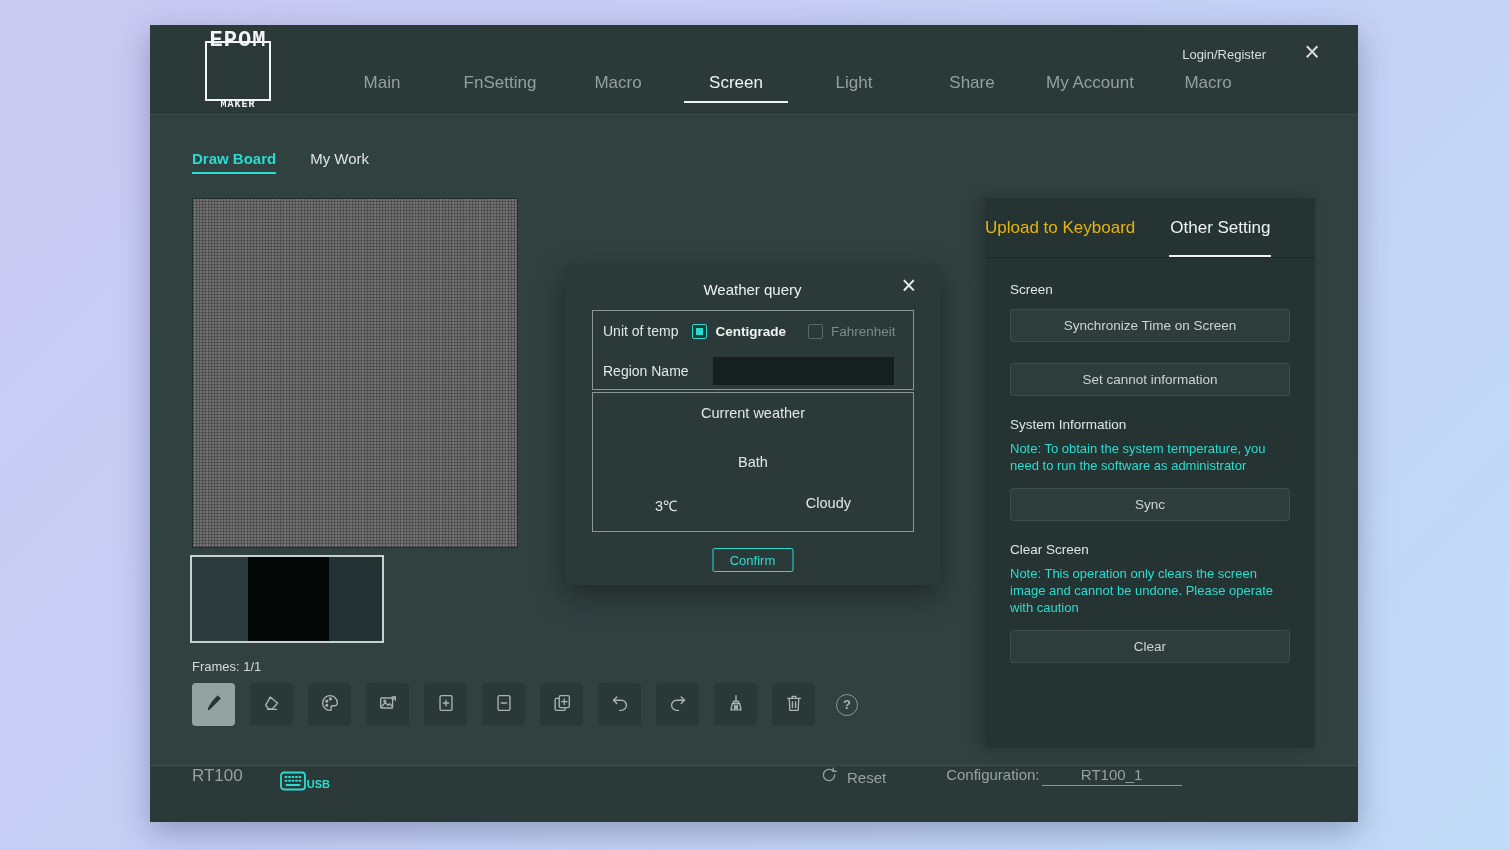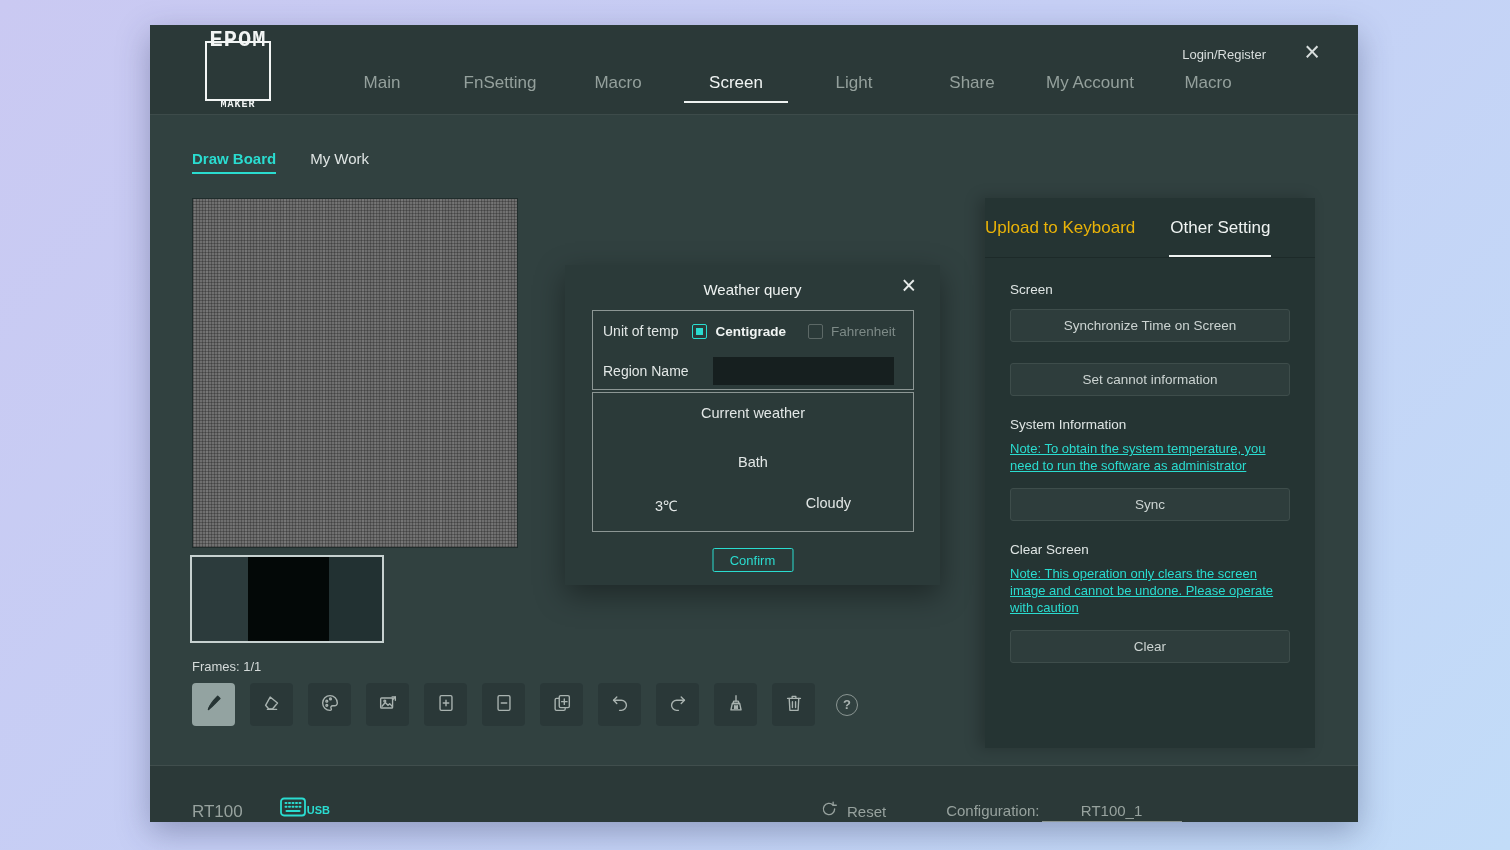--- a/index.html
+++ b/index.html
@@ -119,26 +119,26 @@
   .panel-tab.inactive { color:#eab308; }
   .panel-tab.active { color:#f0f4f3; margin-left:35px; position:relative; }
   .panel-tab.active::after { content:""; position:absolute; left:-1px; right:-1px; bottom:-19px; height:2px; background:#eef2f1; }
   .panel-body { padding:24px 25px 0 25px; }
   .p-section-label { font-size:13.5px; color:#dfe5e4; margin-bottom:12px; }
   .p-btn {
     display:block; width:280px; height:33px; background:#2e3d3c; border:1px solid #3e4d4b;
     border-radius:3px; color:#ccd4d2; font-size:13.5px; cursor:pointer; margin-bottom:21px;
     font-family:"Liberation Sans", sans-serif;
   }
-  .p-note { font-size:13px; color:#2adcd0; line-height:17px; margin:-4px 0 14px 0;text-decoration:underline; }
+  .p-note { font-size:13px; color:#2adcd0; line-height:17px; margin:-4px 0 14px 0; }
   
   .bottombar {
     position:absolute; left:0; bottom:0; width:100%; height:57px;
     background:#2b3938; border-top:1px solid #404e4d;
-    display:flex; align-items:flex-end;
+    display:flex; align-items:flex-start;
   }
   .device-name { margin-left:42px; font-size:17px; color:#97a29e; }
   .usb-wrap { margin-left:36px; display:flex; align-items:center; cursor:pointer; margin-top:4px;}
   .usb-label { font-size:11px; color:#2adcd0; margin-top:1px; font-weight:bold;}
   .reset-wrap { margin-left:490px; display:flex; align-items:center; gap:9px; cursor:pointer; }
   .reset-wrap svg { stroke:#97a29e; fill:none; stroke-width:1.8; stroke-linecap:round; }
   .reset-label { font-size:15px; color:#97a29e; }
   .config-wrap { margin-left:60px; display:flex; align-items:baseline; }
   .config-label { font-size:15px; color:#97a29e; }
   .config-value {

